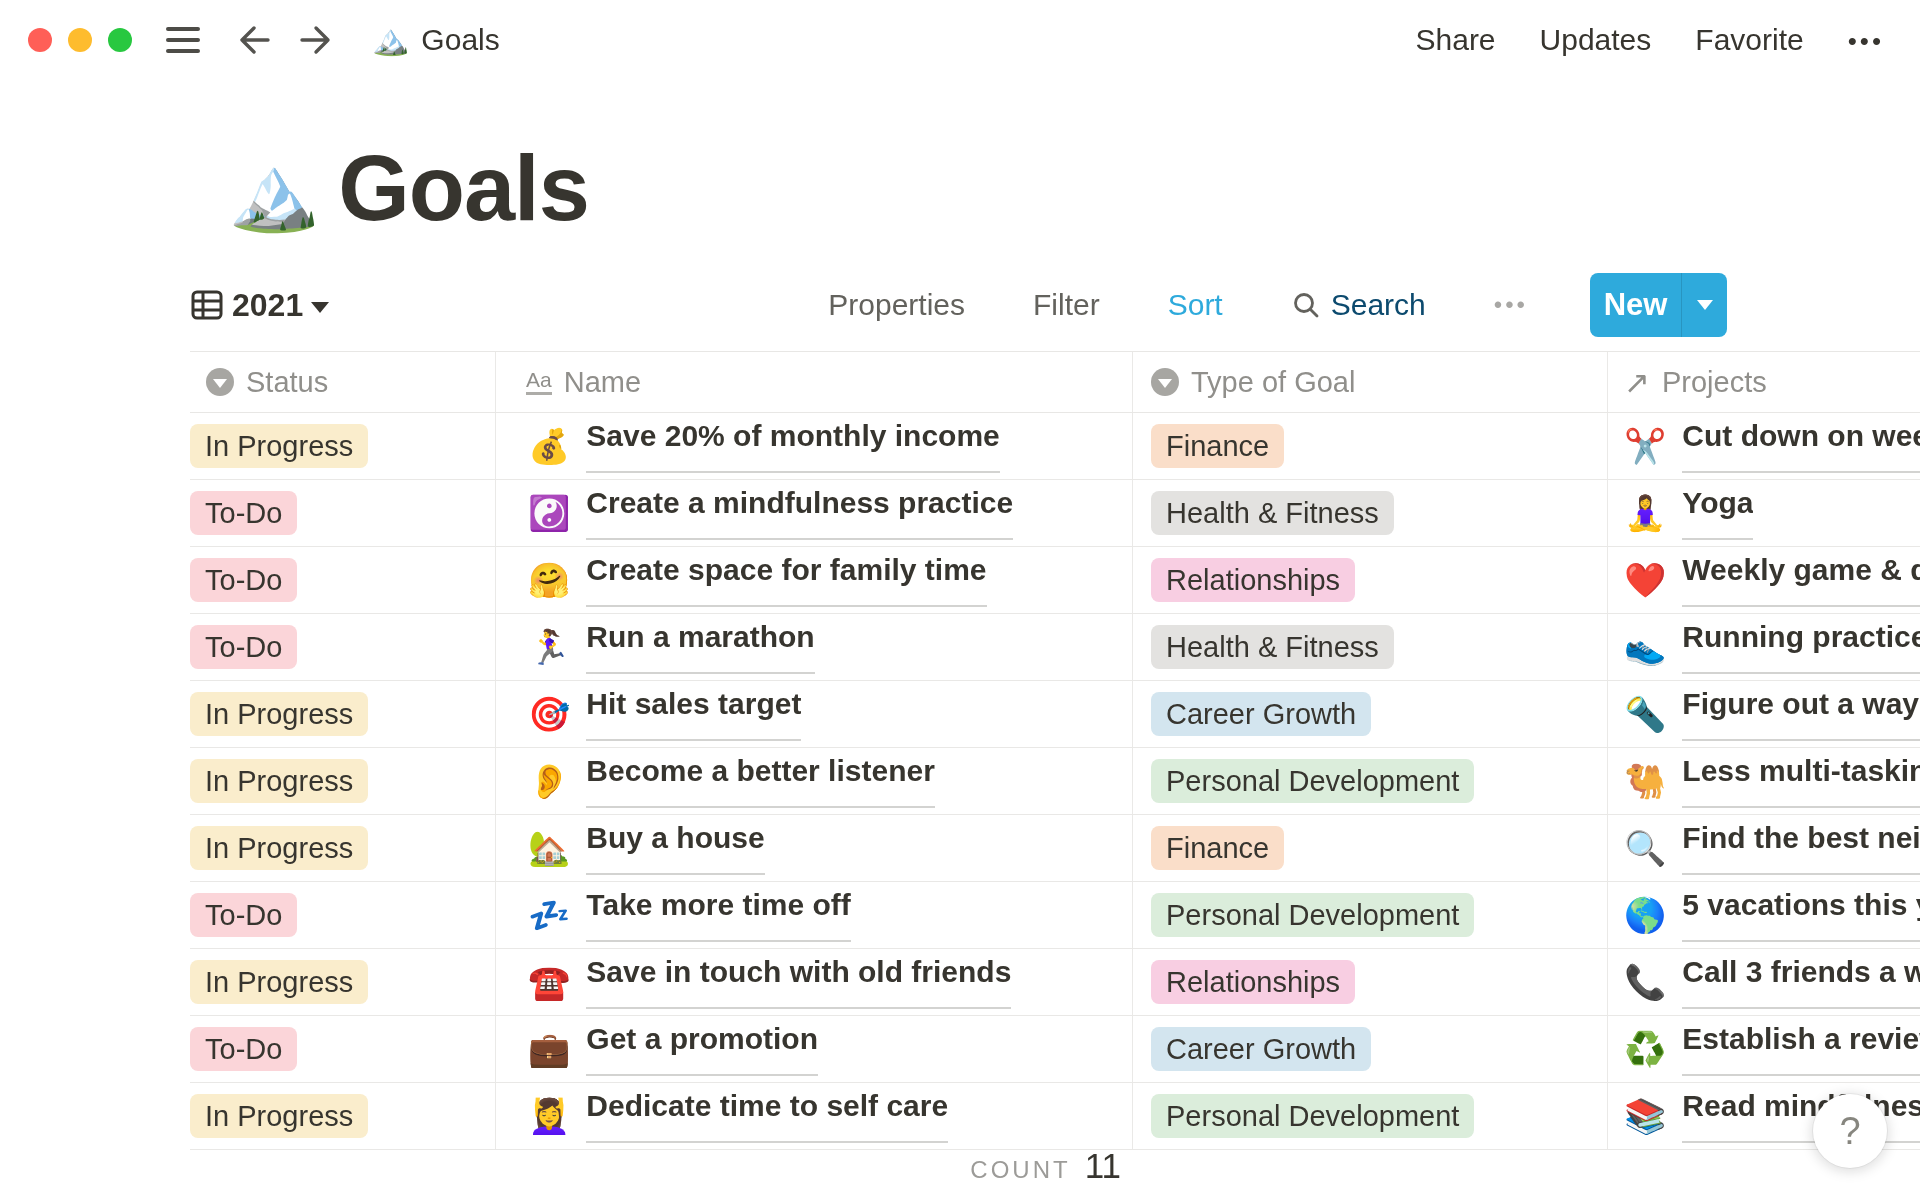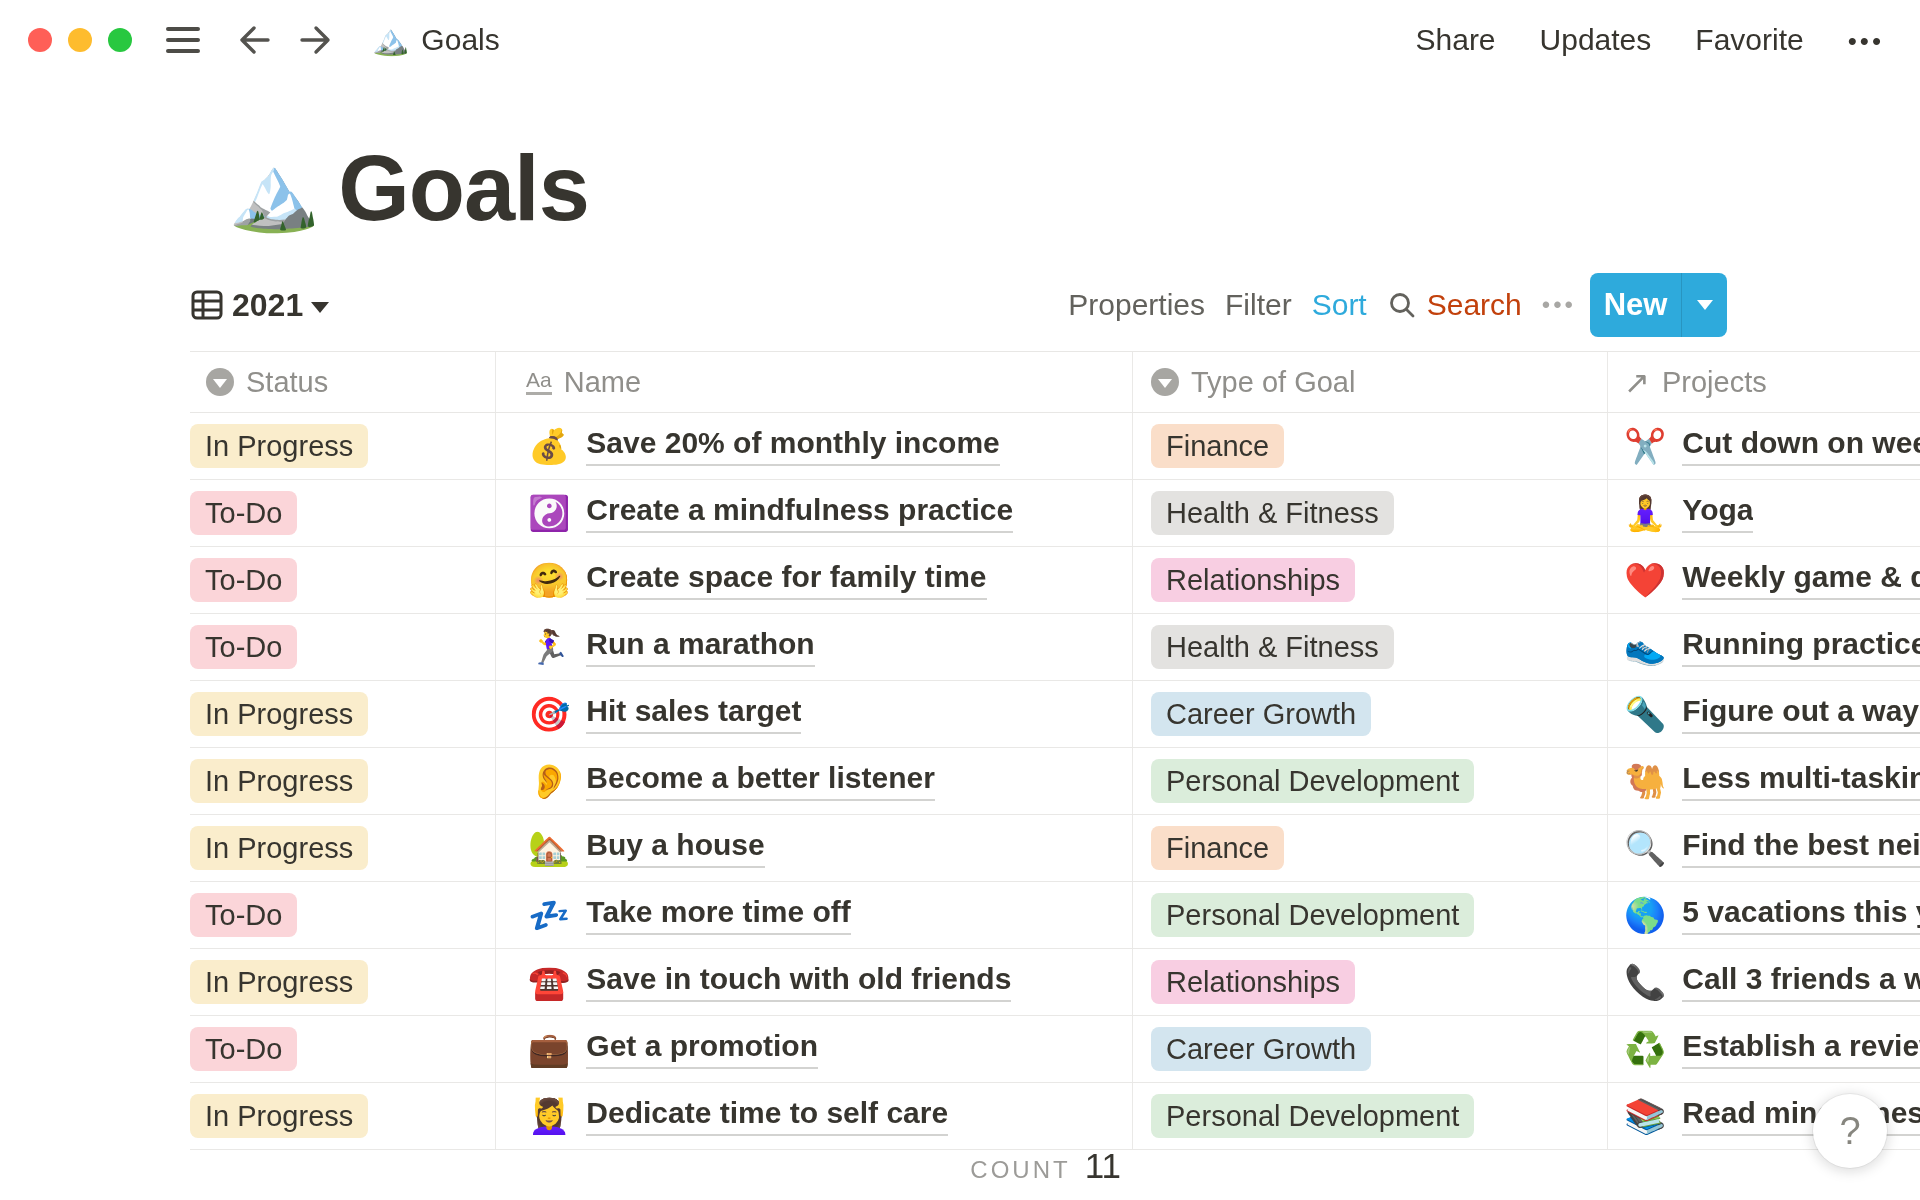--- a/index.html
+++ b/index.html
@@ -24,45 +24,45 @@
   .top-actions .dots{font-size:26px;letter-spacing:3px;color:#37352F;}
   
   .page-title{position:absolute;left:228px;top:142px;display:flex;align-items:flex-end;gap:18px;}
   .page-title .emoji{font-size:74px;line-height:1;margin-bottom:4px;}
   .page-title h1{margin:0;font-size:92px;line-height:1;font-weight:700;letter-spacing:-1px;color:#37352F;}
   
   .controls{position:absolute;left:190px;top:272px;width:1537px;height:66px;display:flex;align-items:center;}
   .view-select{display:flex;align-items:center;gap:8px;cursor:pointer;}
   .view-select .vname{font-size:32px;font-weight:700;}
   .chev-down{width:0;height:0;border-left:9px solid transparent;border-right:9px solid transparent;border-top:11px solid #37352F;margin-top:4px;}
-  .ctl-right{margin-left:auto;display:flex;align-items:center;gap:20px;font-size:30px;}
+  .ctl-right{margin-left:auto;display:flex;align-items:center;gap:68px;font-size:30px;}
   .ctl-btn{color:#63625D;cursor:pointer;white-space:nowrap;}
   .ctl-btn.active{color:#2EAADC;}
-  .search-group{display:flex;align-items:center;gap:10px;color:#c2410c;cursor:pointer;}
+  .search-group{display:flex;align-items:center;gap:10px;color:#0c4a6e;cursor:pointer;}
   .ctl-dots{color:#A8A7A4;font-size:24px;letter-spacing:3px;cursor:pointer;}
   .new-btn{display:flex;align-items:stretch;height:64px;border-radius:8px;overflow:hidden;background:#2EAADC;color:#fff;cursor:pointer;margin-left:-6px;}
   .new-main{width:91px;display:flex;align-items:center;justify-content:center;font-size:31px;font-weight:700;}
   .new-drop{width:45px;display:flex;align-items:center;justify-content:center;border-left:1px solid rgba(0,0,0,0.12);}
   .new-drop .chev{width:0;height:0;border-left:8px solid transparent;border-right:8px solid transparent;border-top:10px solid #fff;}
   
   .table{position:absolute;left:190px;top:351px;width:1730px;}
   .thead{display:flex;height:60px;border-top:1px solid #E8E7E5;border-bottom:1px solid #E8E7E5;color:#908F8B;}
   .th,.td{box-sizing:border-box;display:flex;align-items:center;height:100%;min-width:0;}
   .th{gap:12px;font-size:29px;padding-left:16px;cursor:pointer;}
   .col-status{width:306px;}
   .col-name{width:637px;padding-left:32px;}
   .col-type{width:475px;padding-left:18px;}
   .col-projects{flex:1;padding-left:16px;}
   .th.col-name,.td.col-name{padding-left:32px;}
   .th.col-name{padding-left:30px;}
   .th:not(:last-child),.td:not(:last-child){border-right:1px solid #EAE9E7;}
   .trow{display:flex;height:66px;border-bottom:1px solid #E9E8E6;}
   .badge{display:inline-block;padding:5px 15px;border-radius:8px;font-size:29px;line-height:34px;color:#37352F;white-space:nowrap;cursor:pointer;}
   .cell-emoji{font-size:34px;line-height:1;margin-right:16px;flex:none;}
-  .cell-link{font-size:30px;font-weight:600;color:#37352F;white-space:nowrap;border-bottom:2px solid rgba(55,53,47,0.22);padding-bottom:4px;cursor:pointer;overflow:hidden;}
+  .cell-link{font-size:30px;font-weight:600;color:#37352F;white-space:nowrap;border-bottom:2px solid rgba(55,53,47,0.22);padding-bottom:18px;cursor:pointer;overflow:hidden;}
   .td.col-name,.td.col-projects{overflow:hidden;white-space:nowrap;}
   
   .select-ico{width:28px;height:28px;border-radius:50%;background:#A7A6A2;display:inline-flex;align-items:center;justify-content:center;flex:none;}
   .select-ico i{width:0;height:0;border-left:7px solid transparent;border-right:7px solid transparent;border-top:9px solid #fff;margin-top:2px;}
   .aa-ico{font-size:21px;color:#908F8B;border-bottom:3px solid #ADACA8;line-height:1.05;padding-bottom:1px;flex:none;}
   .rel-ico{font-size:31px;color:#908F8B;line-height:1;flex:none;}
   
   .count-wrap{position:absolute;left:190px;top:1146px;width:931px;text-align:right;cursor:pointer;}
   .count-label{font-size:24px;color:#9C9B98;letter-spacing:3px;}
   .count-value{font-size:35px;color:#37352F;margin-left:14px;font-weight:400;}

